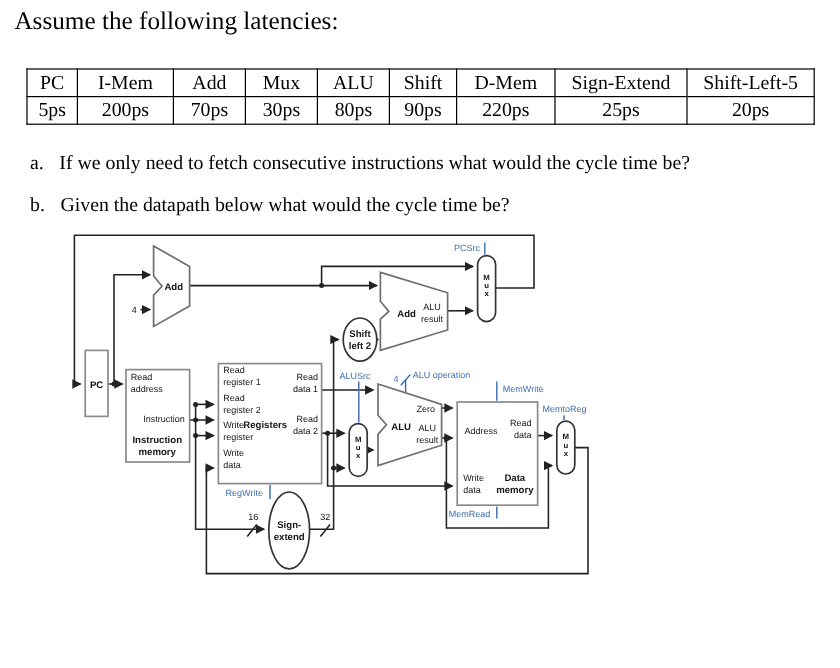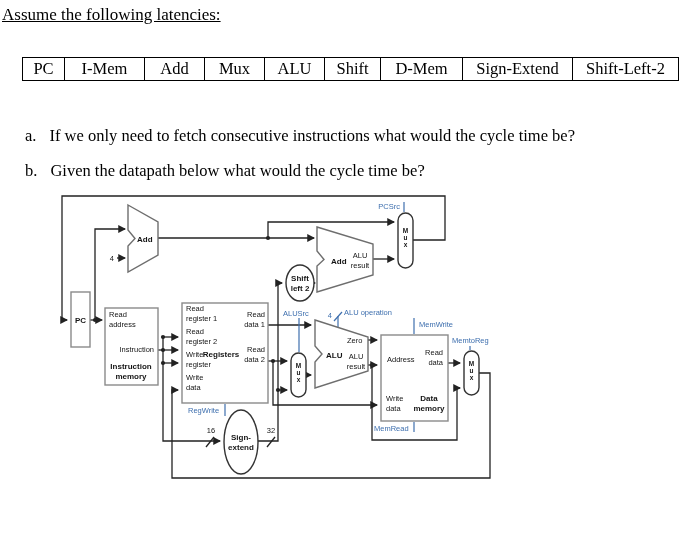--- a/index.html
+++ b/index.html
@@ -1,18 +1,18 @@
 <!DOCTYPE html>
 <html><head>
 <meta charset="utf-8">
 <style>
   html,body{margin:0;padding:0;}
   body{width:700px;height:557px;background:#ffffff;position:relative;overflow:hidden;
        font-family:"Liberation Serif", serif;color:#000;}
-  .title{position:absolute;left:2px;top:5px;font-size:17px;text-decoration:underline;}
+  .title{position:absolute;left:12px;top:5px;font-size:21px;}
   .lat-table{position:absolute;left:22px;top:57px;border-collapse:collapse;table-layout:fixed;}
   .lat-table th,.lat-table td{border:1.6px solid #000;font-weight:normal;font-size:16.5px;
        text-align:center;padding:0 3px;height:22px;white-space:nowrap;}
   .q{position:absolute;left:25px;display:flex;gap:13px;font-size:16.5px;}
   #qa{top:126px}
   #qb{top:161px}
   svg.diagram{position:absolute;left:0;top:0;}
   svg text{font-family:"Liberation Sans", sans-serif;font-size:7.5px;fill:#151515;}
   svg text.b{font-weight:bold;font-size:8px;}
   svg text.ctl{fill:#3e6fae;}
@@ -43,21 +43,32 @@
   <tbody>
       <tr>
     <th>PC</th>
     <th>I-Mem</th>
     <th>Add</th>
     <th>Mux</th>
     <th>ALU</th>
     <th>Shift</th>
     <th>D-Mem</th>
     <th>Sign-Extend</th>
-    <th>Shift-Left-2</th>
+    <th>Shift-Left-5</th>
+  </tr>
+  <tr>
+    <td>5ps</td>
+    <td>200ps</td>
+    <td>70ps</td>
+    <td>30ps</td>
+    <td>80ps</td>
+    <td>90ps</td>
+    <td>220ps</td>
+    <td>25ps</td>
+    <td>20ps</td>
   </tr>
 </tbody>
   </table>
 
 <div class="q" id="qa">
   <span>a.</span>
   <span>If we only need to fetch consecutive instructions what would the cycle time be?</span>
 </div>
 <div class="q" id="qb">
   <span>b.</span>

